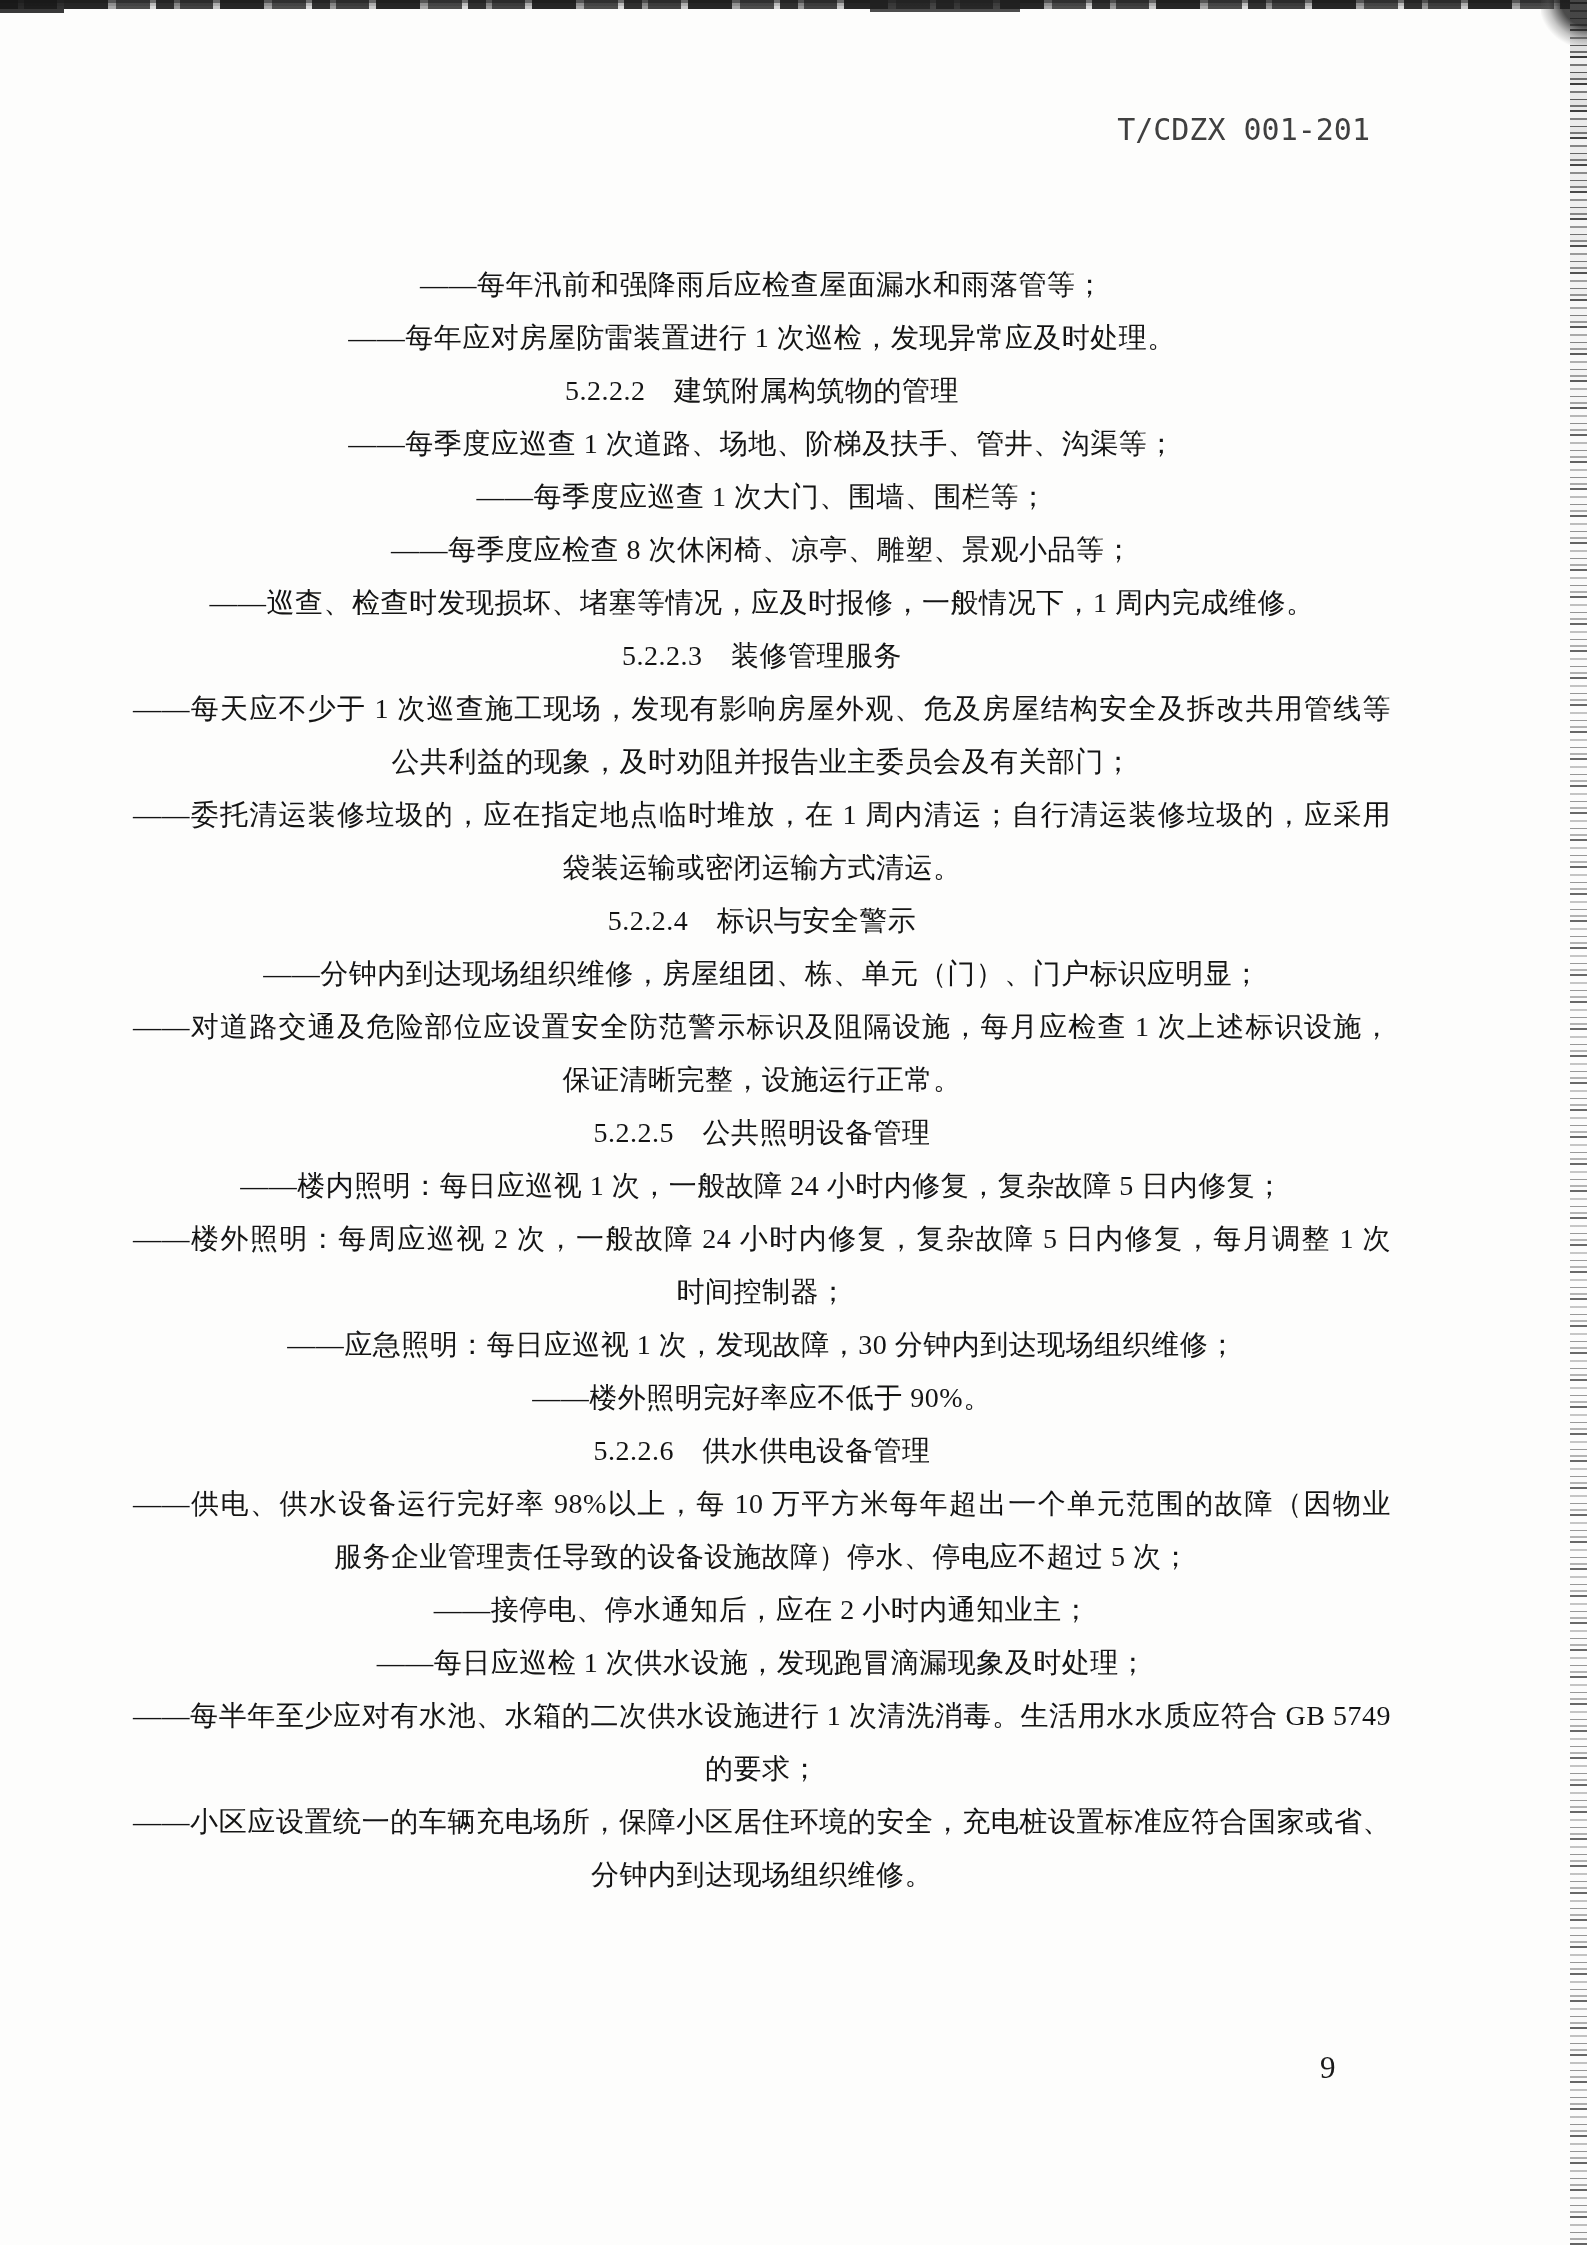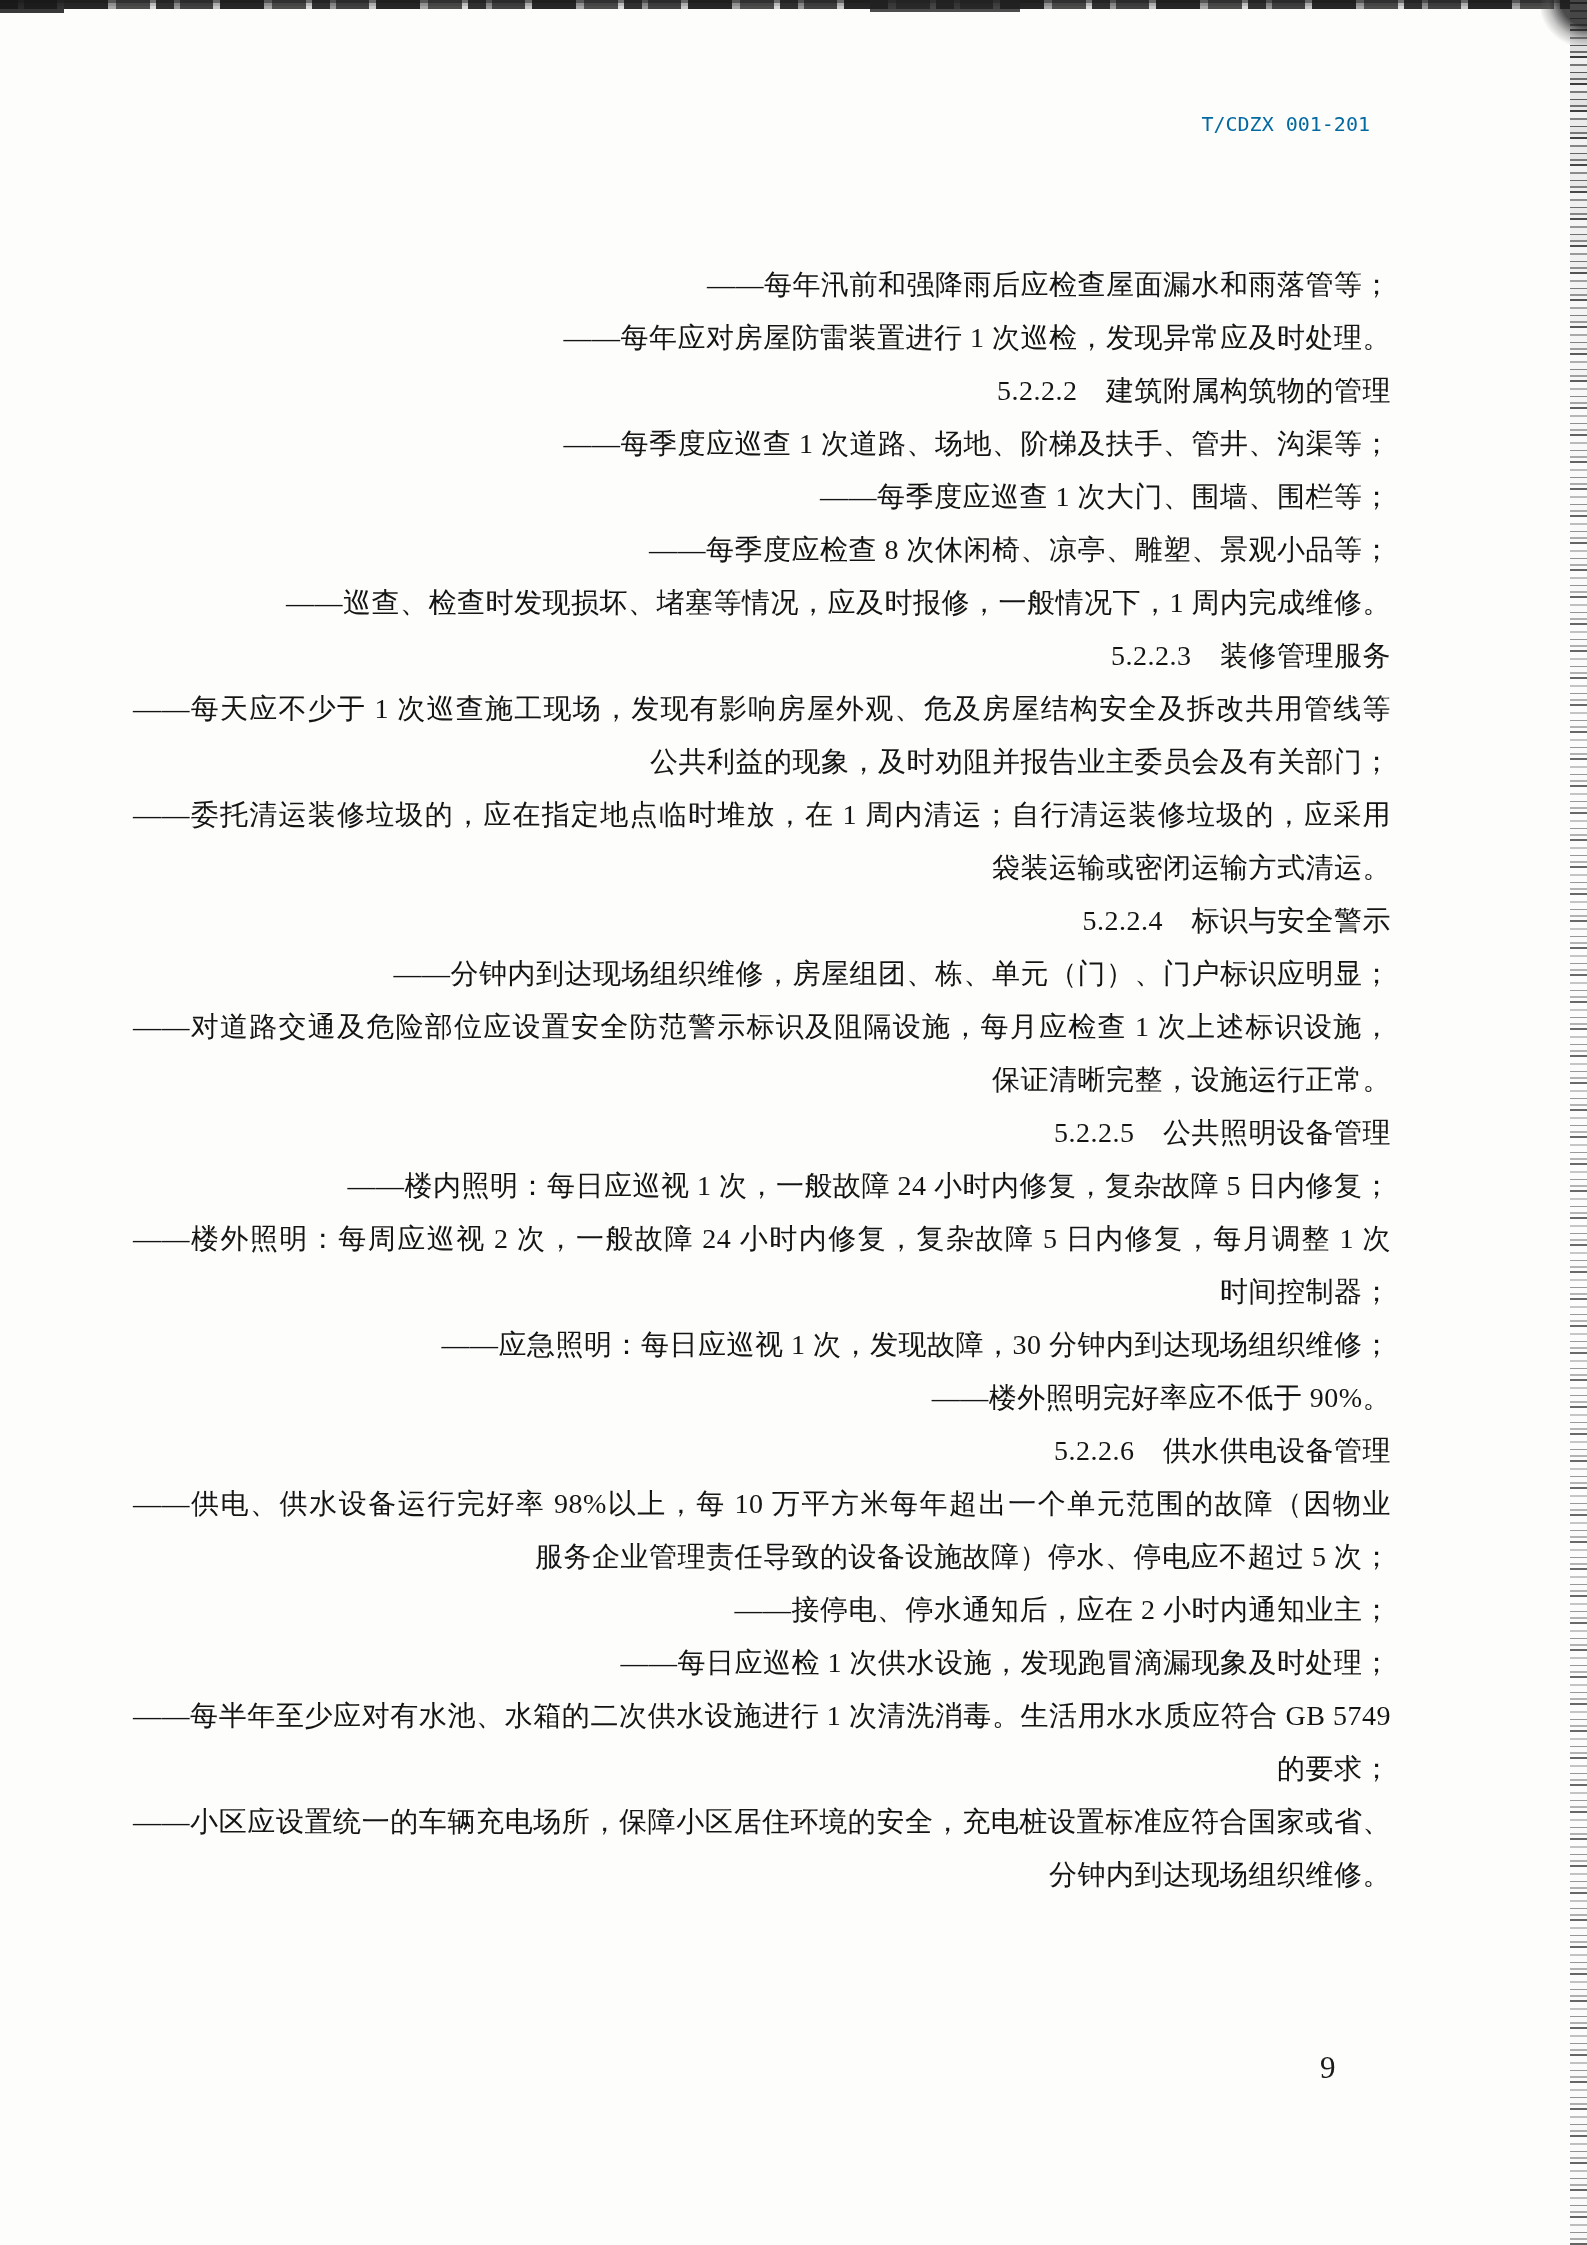--- a/index.html
+++ b/index.html
@@ -59,40 +59,40 @@
     position: absolute;
     top: 0; right: 0;
     width: 46px; height: 46px;
     background: radial-gradient(circle at 100% 0%, rgba(30,30,30,.8) 0 40%, rgba(90,90,90,.35) 60%, transparent 75%);
   }
   .doc-code {
     position: absolute;
     top: 112px;
     right: 217px;
     font-family: "DejaVu Sans Mono", "Liberation Mono", monospace;
-    font-size: 20px;
+    font-size: 30px;
     letter-spacing: 0px;
-    color: #0369a1;
+    color: #404040;
     white-space: nowrap;
   }
   .body-block {
     position: absolute;
     top: 258px;
     left: 133px;
     width: 1258px;
   }
   .line {
     height: 53px;
     line-height: 53px;
     font-size: 28px;
     letter-spacing: 0.5px;
     color: #141414;
     white-space: nowrap;
     overflow: visible;
-    text-align: right;
+    text-align: center;
   }
   .line.full {
     white-space: normal;
     text-align: justify;
     text-align-last: justify;
   }
   .page-number {
     position: absolute;
     top: 2050px;
     left: 1320px;

